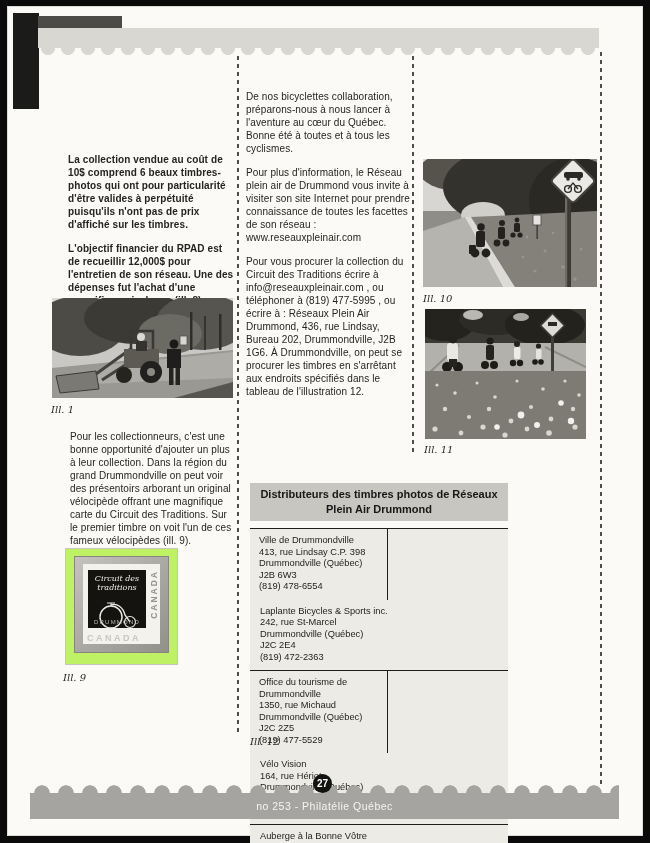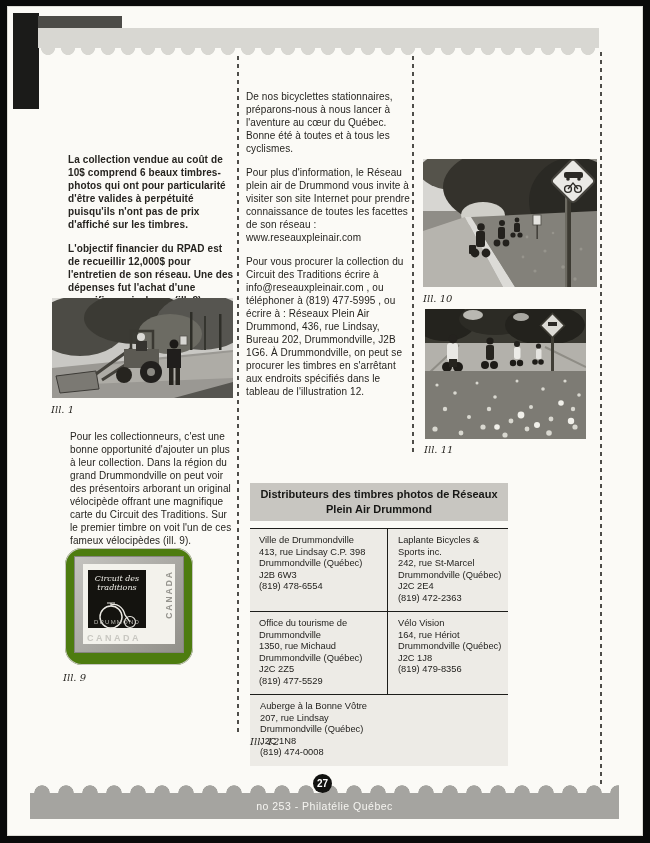--- a/index.html
+++ b/index.html
@@ -28,42 +28,42 @@
   .vdash.d2 { left:405px; top:50px; height:398px; }
   .vdash.d3 { left:593px; top:46px; height:734px; }
   
   .para { position:absolute; font-size:10px; line-height:13px; color:#262420; letter-spacing:.1px; }
   .para p { margin:0 0 11px 0; }
   .cap { position:absolute; font-family:"DejaVu Serif", serif; font-style:italic;
          font-size:10px; color:#2b2925; }
   .photo { position:absolute; line-height:0; }
   .photo svg { display:block; }
   
-  .stamp-photo { position:absolute; left:58px; top:542px; width:128px; height:117px;
-    background:#4d7c0f; box-shadow: inset 0 0 0 1px #c6c5bf; border-radius: 17px; }
+  .stamp-photo { position:absolute; left:58px; top:542px; width:113px; height:117px;
+    background:#bef264; box-shadow: inset 0 0 0 1px #c6c5bf; }
   .stamp-frame { position:absolute; left:9px; top:8px; right:9px; bottom:12px;
     background:linear-gradient(135deg,#c4c3bf 0%,#a8a7a2 55%,#919089 100%);
     border:1px solid #86857f; }
   .stamp-inner { position:absolute; left:8px; top:7px; right:8px; bottom:8px; background:#f3f2ec; }
   .stamp-art { position:absolute; left:5px; top:6px; width:58px; bottom:16px; background:#14130f;
     color:#f0efe9; text-align:center; }
   .stamp-art .t1 { font-family:"DejaVu Serif", serif; font-style:italic; font-size:8px;
     line-height:8.5px; padding-top:5px; }
   .stamp-place { font-size:6px; letter-spacing:1.2px; color:#bdbcb4; position:absolute;
     bottom:3px; width:100%; }
   .canada-v { position:absolute; right:1px; top:6px; writing-mode:vertical-rl;
     transform:rotate(180deg); font-size:8.5px; font-weight:bold; letter-spacing:2px; color:#94938d; }
   .canada-b { position:absolute; bottom:1px; left:4px; font-size:9px; font-weight:bold;
     letter-spacing:2.5px; color:#c8c7c1; }
   
   .disttable { position:absolute; left:243px; top:477px; width:258px; }
   .dt-header { background:#c8c6c1; color:#171715; text-align:center; font-weight:bold;
     font-size:11px; line-height:15px; padding:4px 2px; white-space:pre-line; }
   .dt-body { margin-top:7px; background:#edebe6; border-top:1.6px solid #1d1d1a; }
-  .dt-row { display:flex; border-bottom:1.6px solid #1d1d1a; }
+  .dt-row { display:flex; border-bottom:1.6px solid #1d1d1a;flex-direction:column; }
   .dt-row:last-child { border-bottom:none; }
   .dt-cell { white-space:pre-line; font-size:9.3px; line-height:11.5px;
     padding:6px 4px 7px 9px; color:#1e1d1a; }
   .dt-cell.c-left { width:124px; border-right:1.5px solid #1d1d1a; }
   .dt-cell.c-right { flex:1; padding-left:10px; }
   
   .band-bottom { position:absolute; left:23px; top:787px; width:589px; height:26px; background:#a5a4a0; }
   .band-bottom::before {
     content:""; position:absolute; left:0; top:-8px; width:100%; height:8px;
     background-image: radial-gradient(circle at 12px 8px, #a5a4a0 7.4px, rgba(0,0,0,0) 8px);
@@ -144,21 +144,21 @@
           <div class="stamp-place">DRUMMOND</div>
         </div>
         <div class="canada-v">CANADA</div>
         <div class="canada-b">CANADA</div>
       </div>
     </div>
   </div>
   <div class="cap" style="left:56px; top:666px;">Ill. 9</div>
 
   <div class="para" style="left:239px; top:84px; width:168px;">
-    <p>De nos bicyclettes stationnaires, préparons-nous à nous lancer à l'aventure au cœur du Québec. Bonne été à toutes et à tous les cyclismes.</p>
+    <p>De nos bicyclettes collaboration, préparons-nous à nous lancer à l'aventure au cœur du Québec. Bonne été à toutes et à tous les cyclismes.</p>
     <p>Pour plus d'information, le Réseau plein air de Drummond vous invite à visiter son site Internet pour prendre connaissance de toutes les facettes de son réseau : www.reseauxpleinair.com</p>
     <p>Pour vous procurer la collection du Circuit des Traditions écrire à info@reseauxpleinair.com , ou téléphoner à (819) 477-5995 , ou écrire à : Réseaux Plein Air Drummond, 436, rue Lindsay, Bureau 202, Drummondville, J2B 1G6. À Drummondville, on peut se procurer les timbres en s'arrêtant aux endroits spécifiés dans le tableau de l'illustration 12.</p>
   </div>
 
   <div class="photo" style="left:416px; top:153px;">
     <svg width="174" height="128" viewBox="0 0 174 128">
       <rect width="174" height="128" fill="#8f8d87"></rect>
       <rect x="0" y="0" width="64" height="52" fill="#d7d6d2"></rect>
       <ellipse cx="38" cy="12" rx="42" ry="20" fill="#55534b"></ellipse>
       <ellipse cx="96" cy="28" rx="76" ry="42" fill="#34322c"></ellipse>

